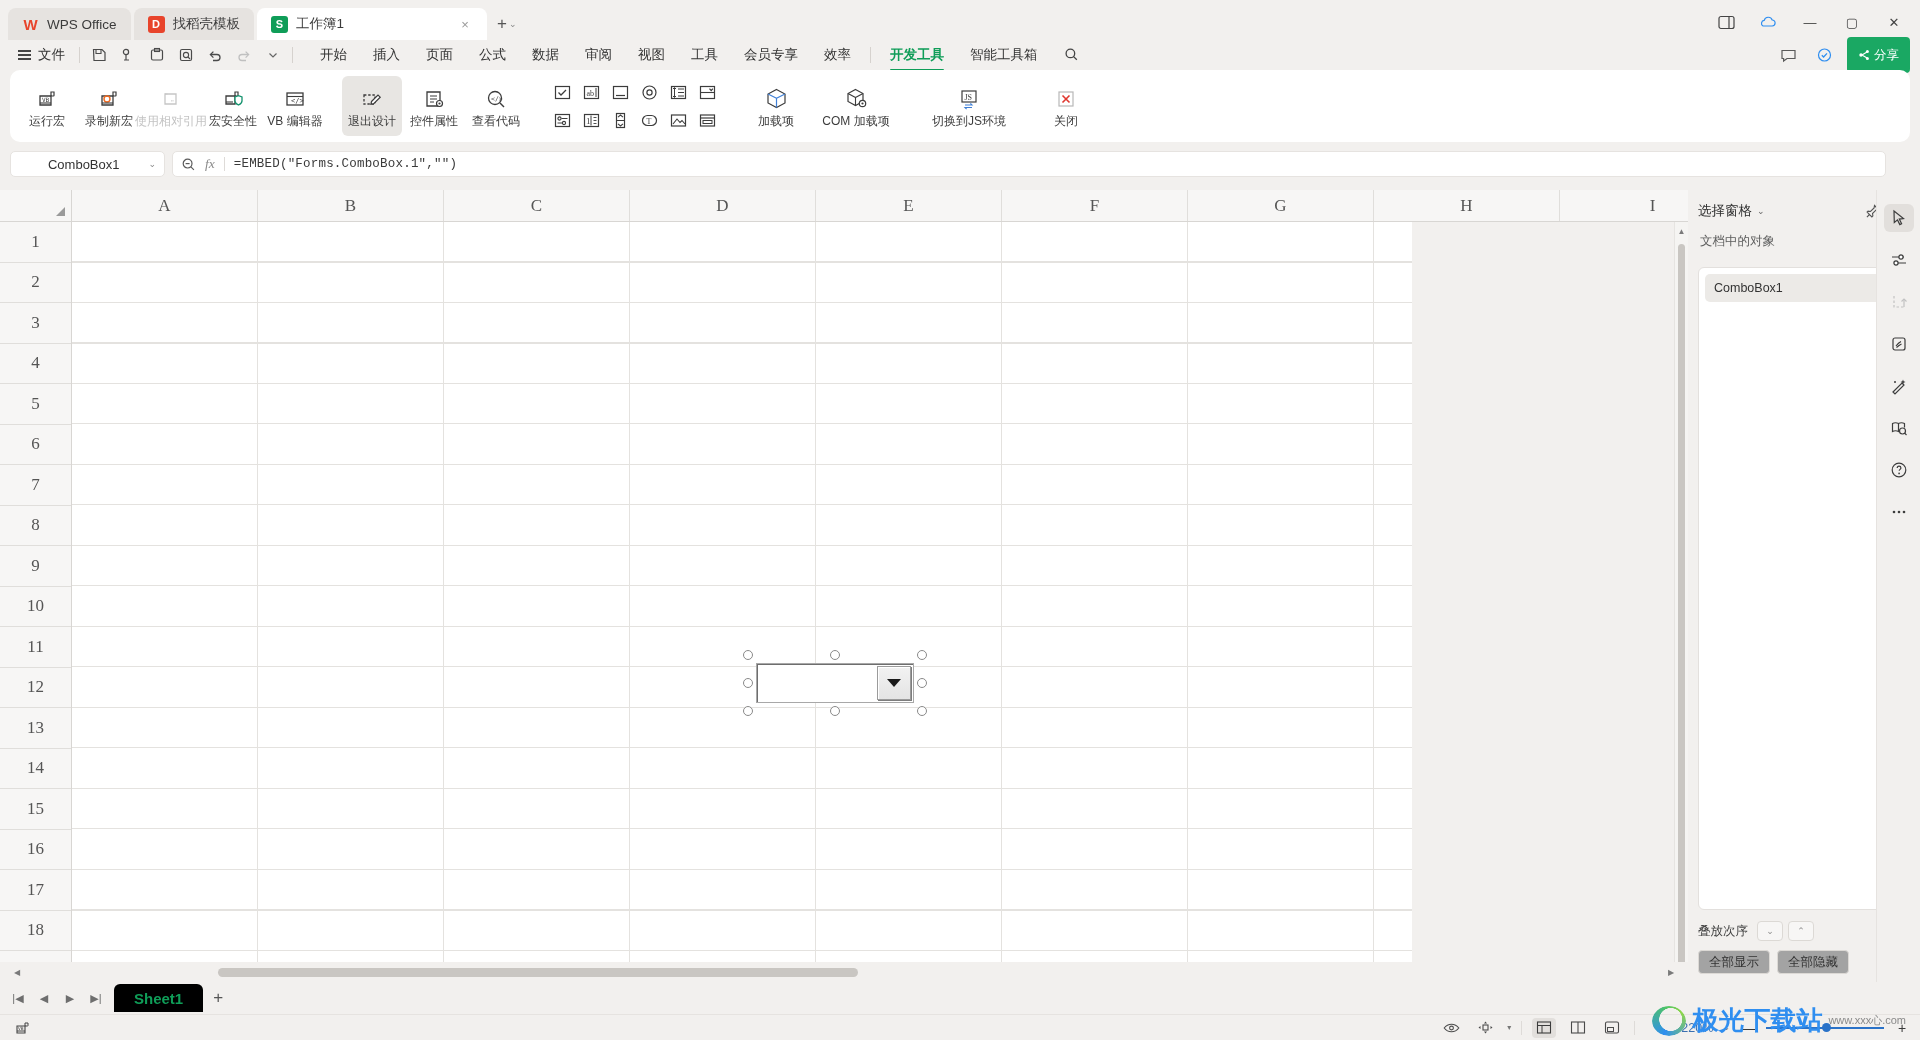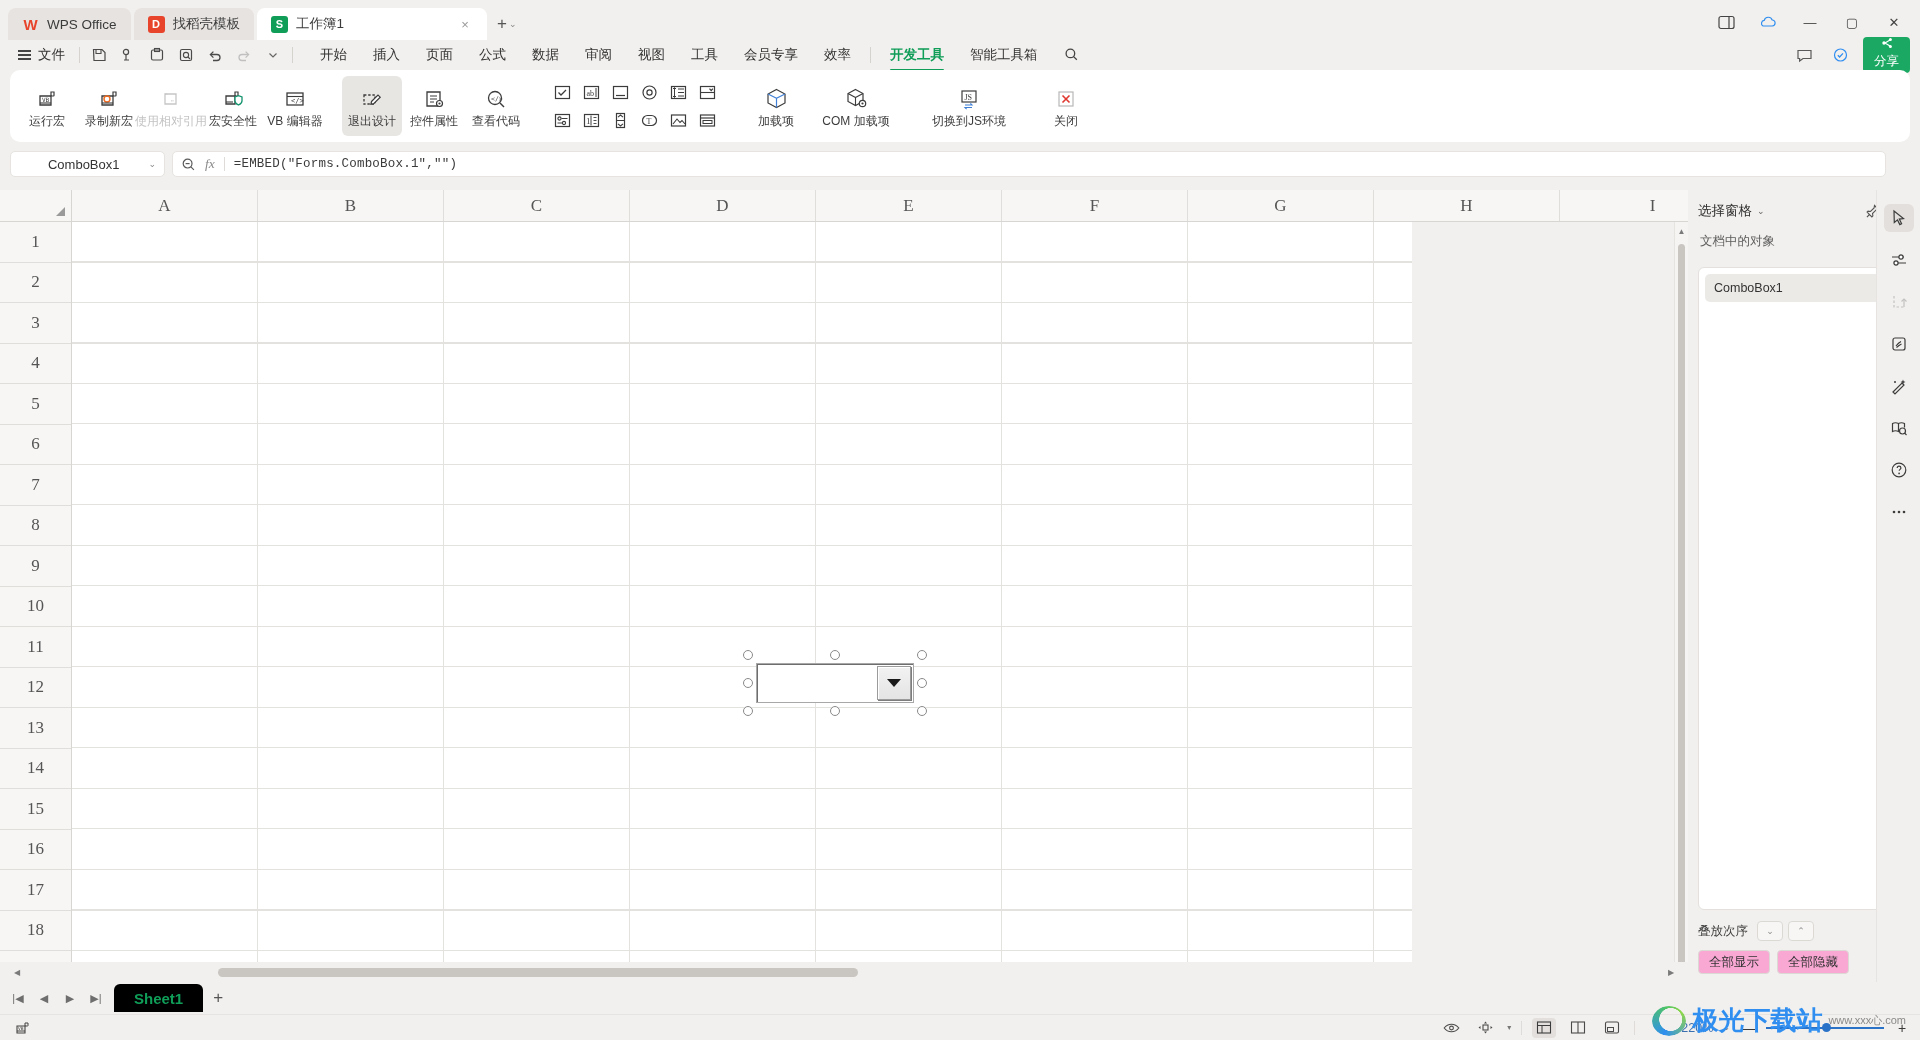--- a/index.html
+++ b/index.html
@@ -107,21 +107,21 @@
     background: #0f9d58; border-radius: 2px;
   }
   .menu-right {
     position: absolute; right: 10px; top: 0; height: 30px;
     display: flex; align-items: center; gap: 10px;
   }
   .btn-share {
     background: #1aa863; color: #fff;
     height: 36px; padding: 0 11px;
     border-radius: 4px; font-size: 12.5px;
-    display: flex; align-items: center; gap: 4px; flex-direction: column;
+    display: flex; align-items: center; gap: 4px;
   }
 
   
   .ribbon {
     margin: 0 10px;
     height: 72px;
     background: #fff;
     border-radius: 10px;
     display: flex; align-items: center;
     padding: 0 6px;
@@ -340,21 +340,21 @@
     width: 26px; height: 20px;
     border: 1px solid #dcd9d5; border-radius: 4px;
     background: #f7f6f5;
     display: flex; align-items: center; justify-content: center;
     color: #8d8d8d; font-size: 9px;
   }
   .tp-btns { display: flex; gap: 7px; }
   .tpb {
     height: 24px; padding: 0 10px;
     border: 1px solid #dcd9d5; border-radius: 4px;
-    background: #f9a8d4; color: #333; font-size: 12.5px;
+    background: #a3a3a3; color: #333; font-size: 12.5px;
     display: flex; align-items: center;
   }
 
   
   .rail {
     position: absolute; right: 0; top: 190px; bottom: 58px; width: 44px;
     background: #f2f0ee; border-left: 1px solid #e6e3e0;
     display: flex; flex-direction: column; align-items: center;
     padding-top: 14px; gap: 14px;
   }

